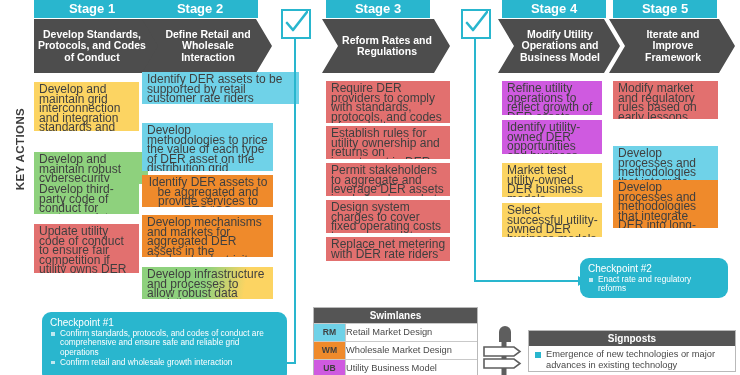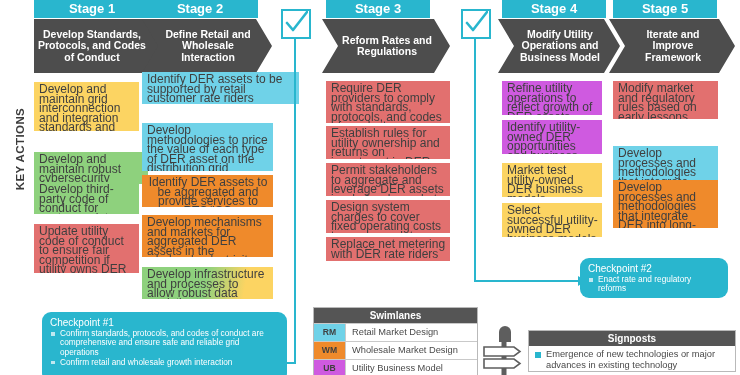--- a/index.html
+++ b/index.html
@@ -86,21 +86,21 @@
     background:#555555;color:#ffffff;text-align:center;
     font-size:10px;font-weight:bold;height:15px;line-height:15px;
   }
   .legend-row{display:flex;border-top:1px solid #c9c9c9;height:17px;}
   .legend-key{
     width:31px;flex:0 0 31px;text-align:center;
     font-size:8.6px;font-weight:bold;color:#3f3f3f;line-height:17px;
     border-right:1px solid #c9c9c9;
   }
   .legend-val{
-    flex:1;padding-left:6px;font-size:9.3px;color:#4a4a4a;line-height:17px;
+    flex:1;font-size:9.3px;color:#4a4a4a;line-height:17px;
   }
   .k-rm{background:#6fd2e8;}
   .k-wm{background:#ef8a2b;}
   .k-ub{background:#cf5ae0;}
 
   .sign-item{display:flex;padding:3px 5px 0 6px;}
   .sign-bullet{
     width:6px;height:6px;background:#29b6ce;flex:0 0 6px;margin-top:3px;margin-right:5px;
   }
   .sign-text{font-size:9.3px;line-height:11px;color:#4a4a4a;}

